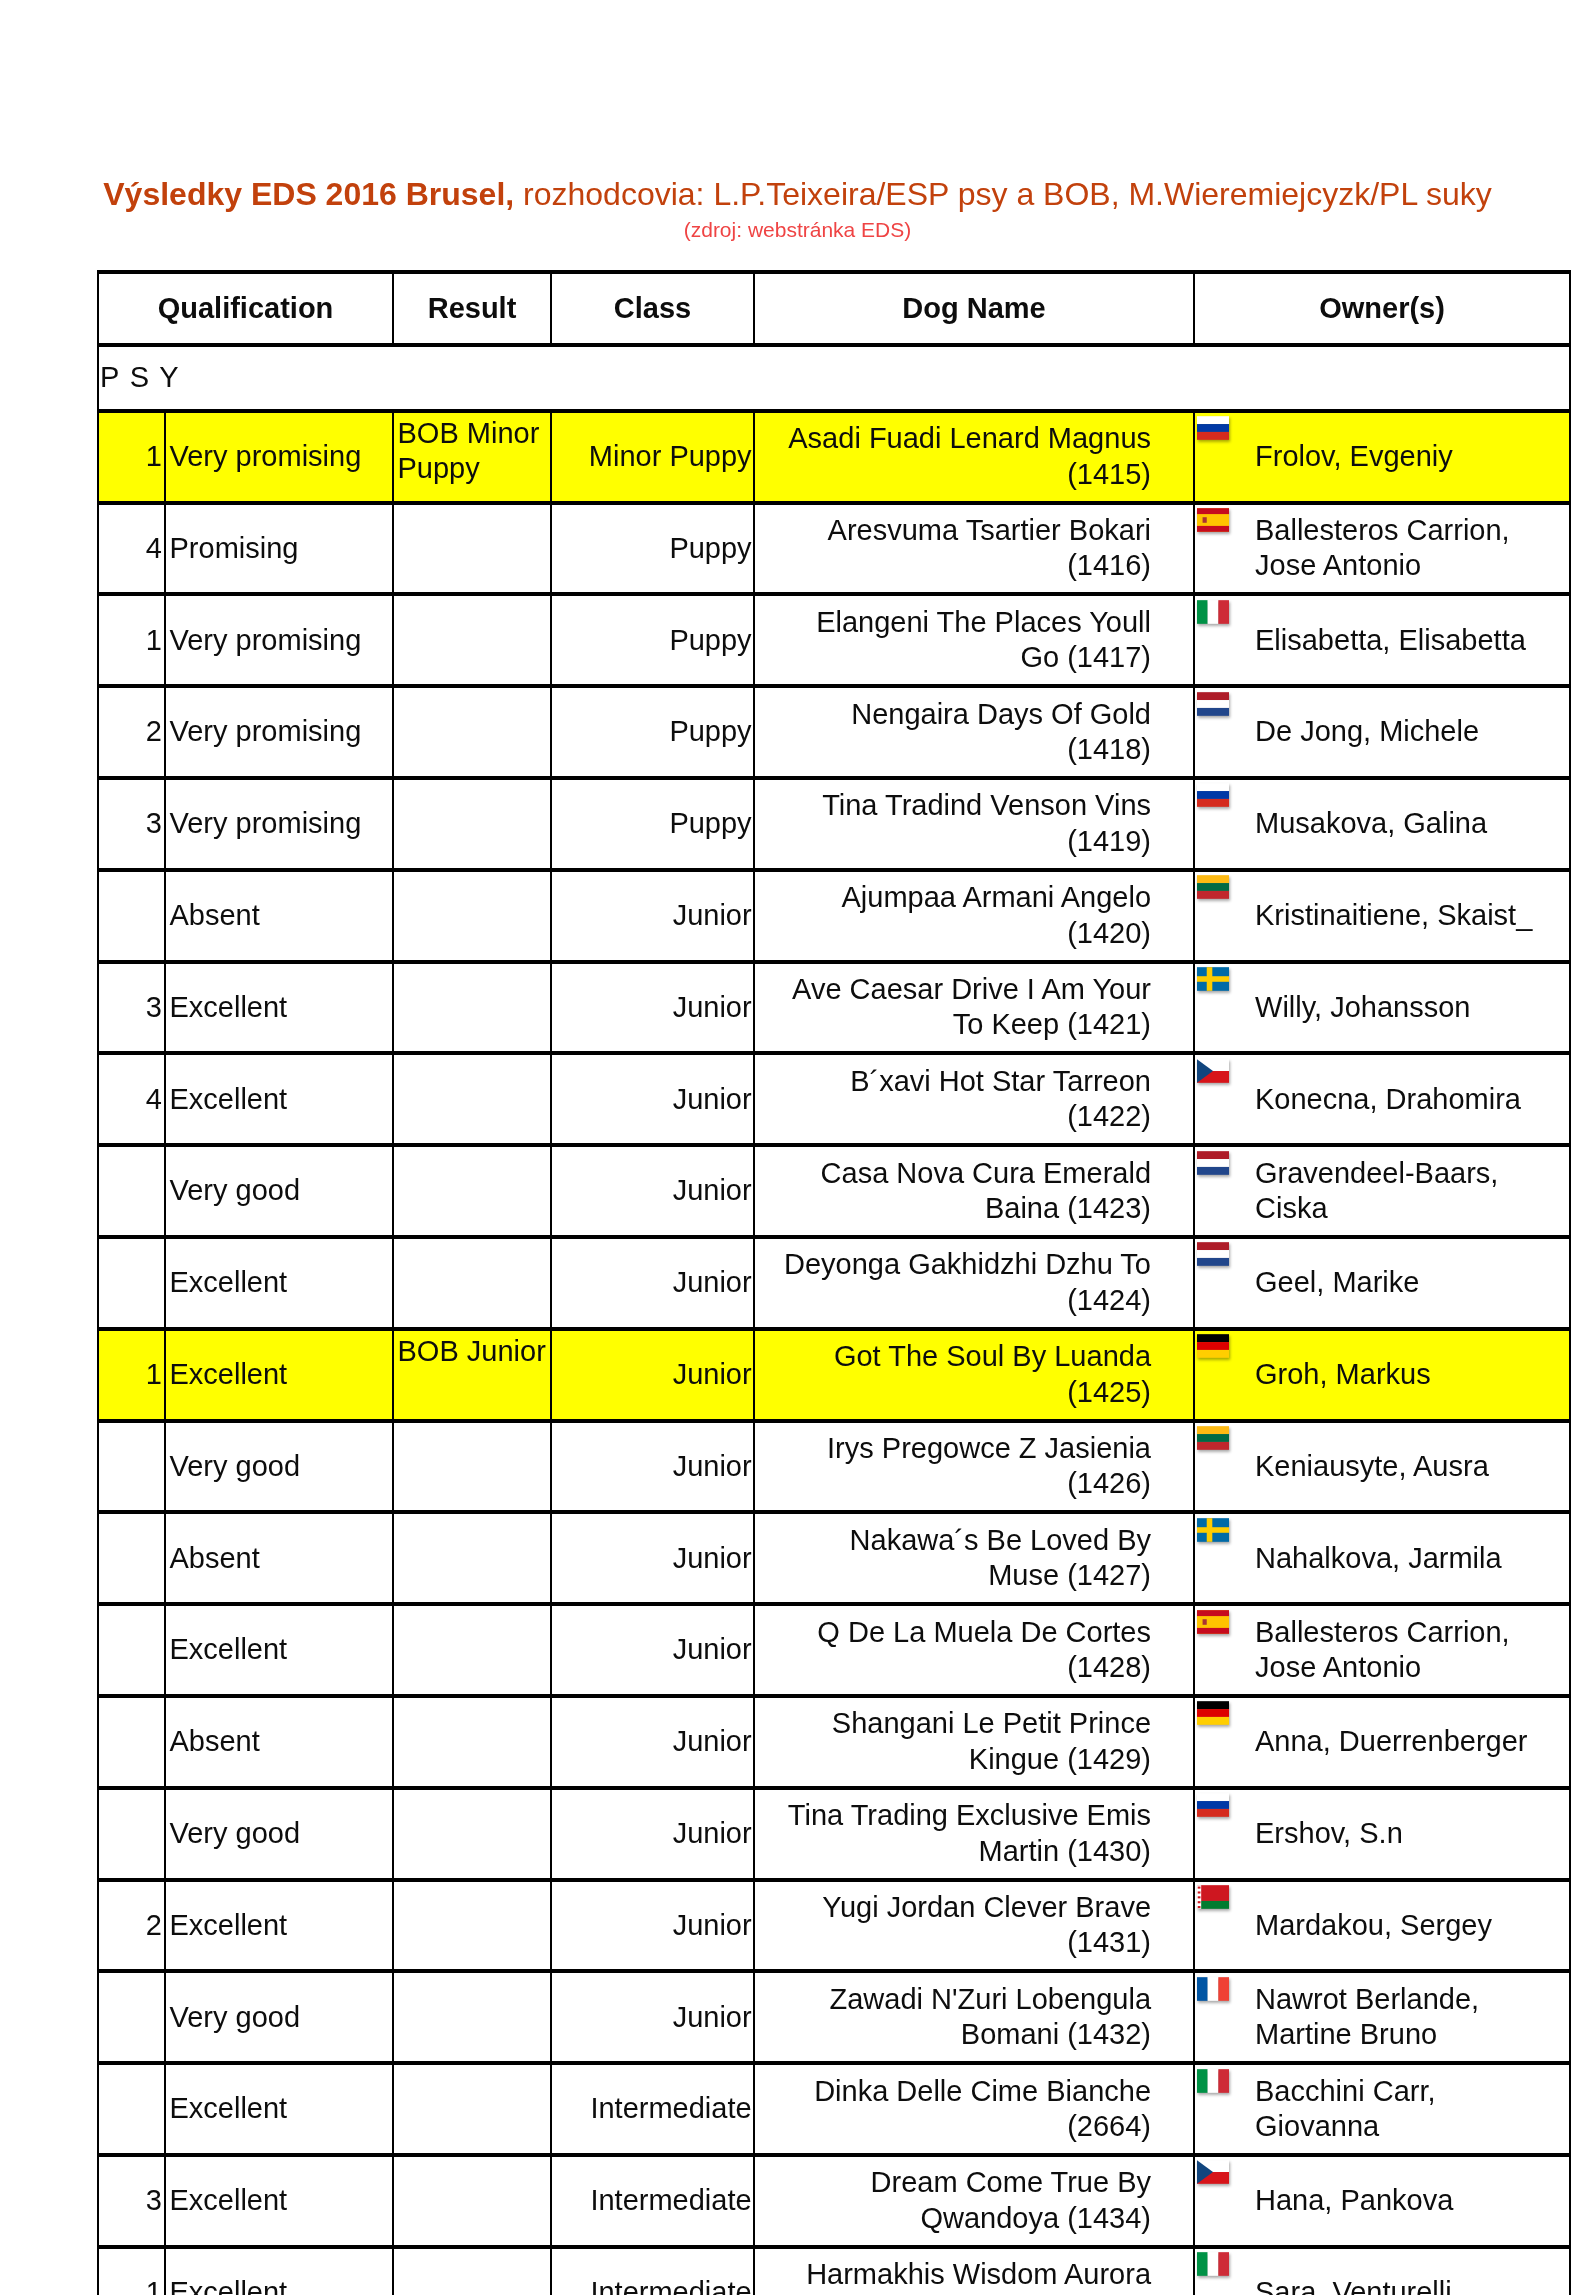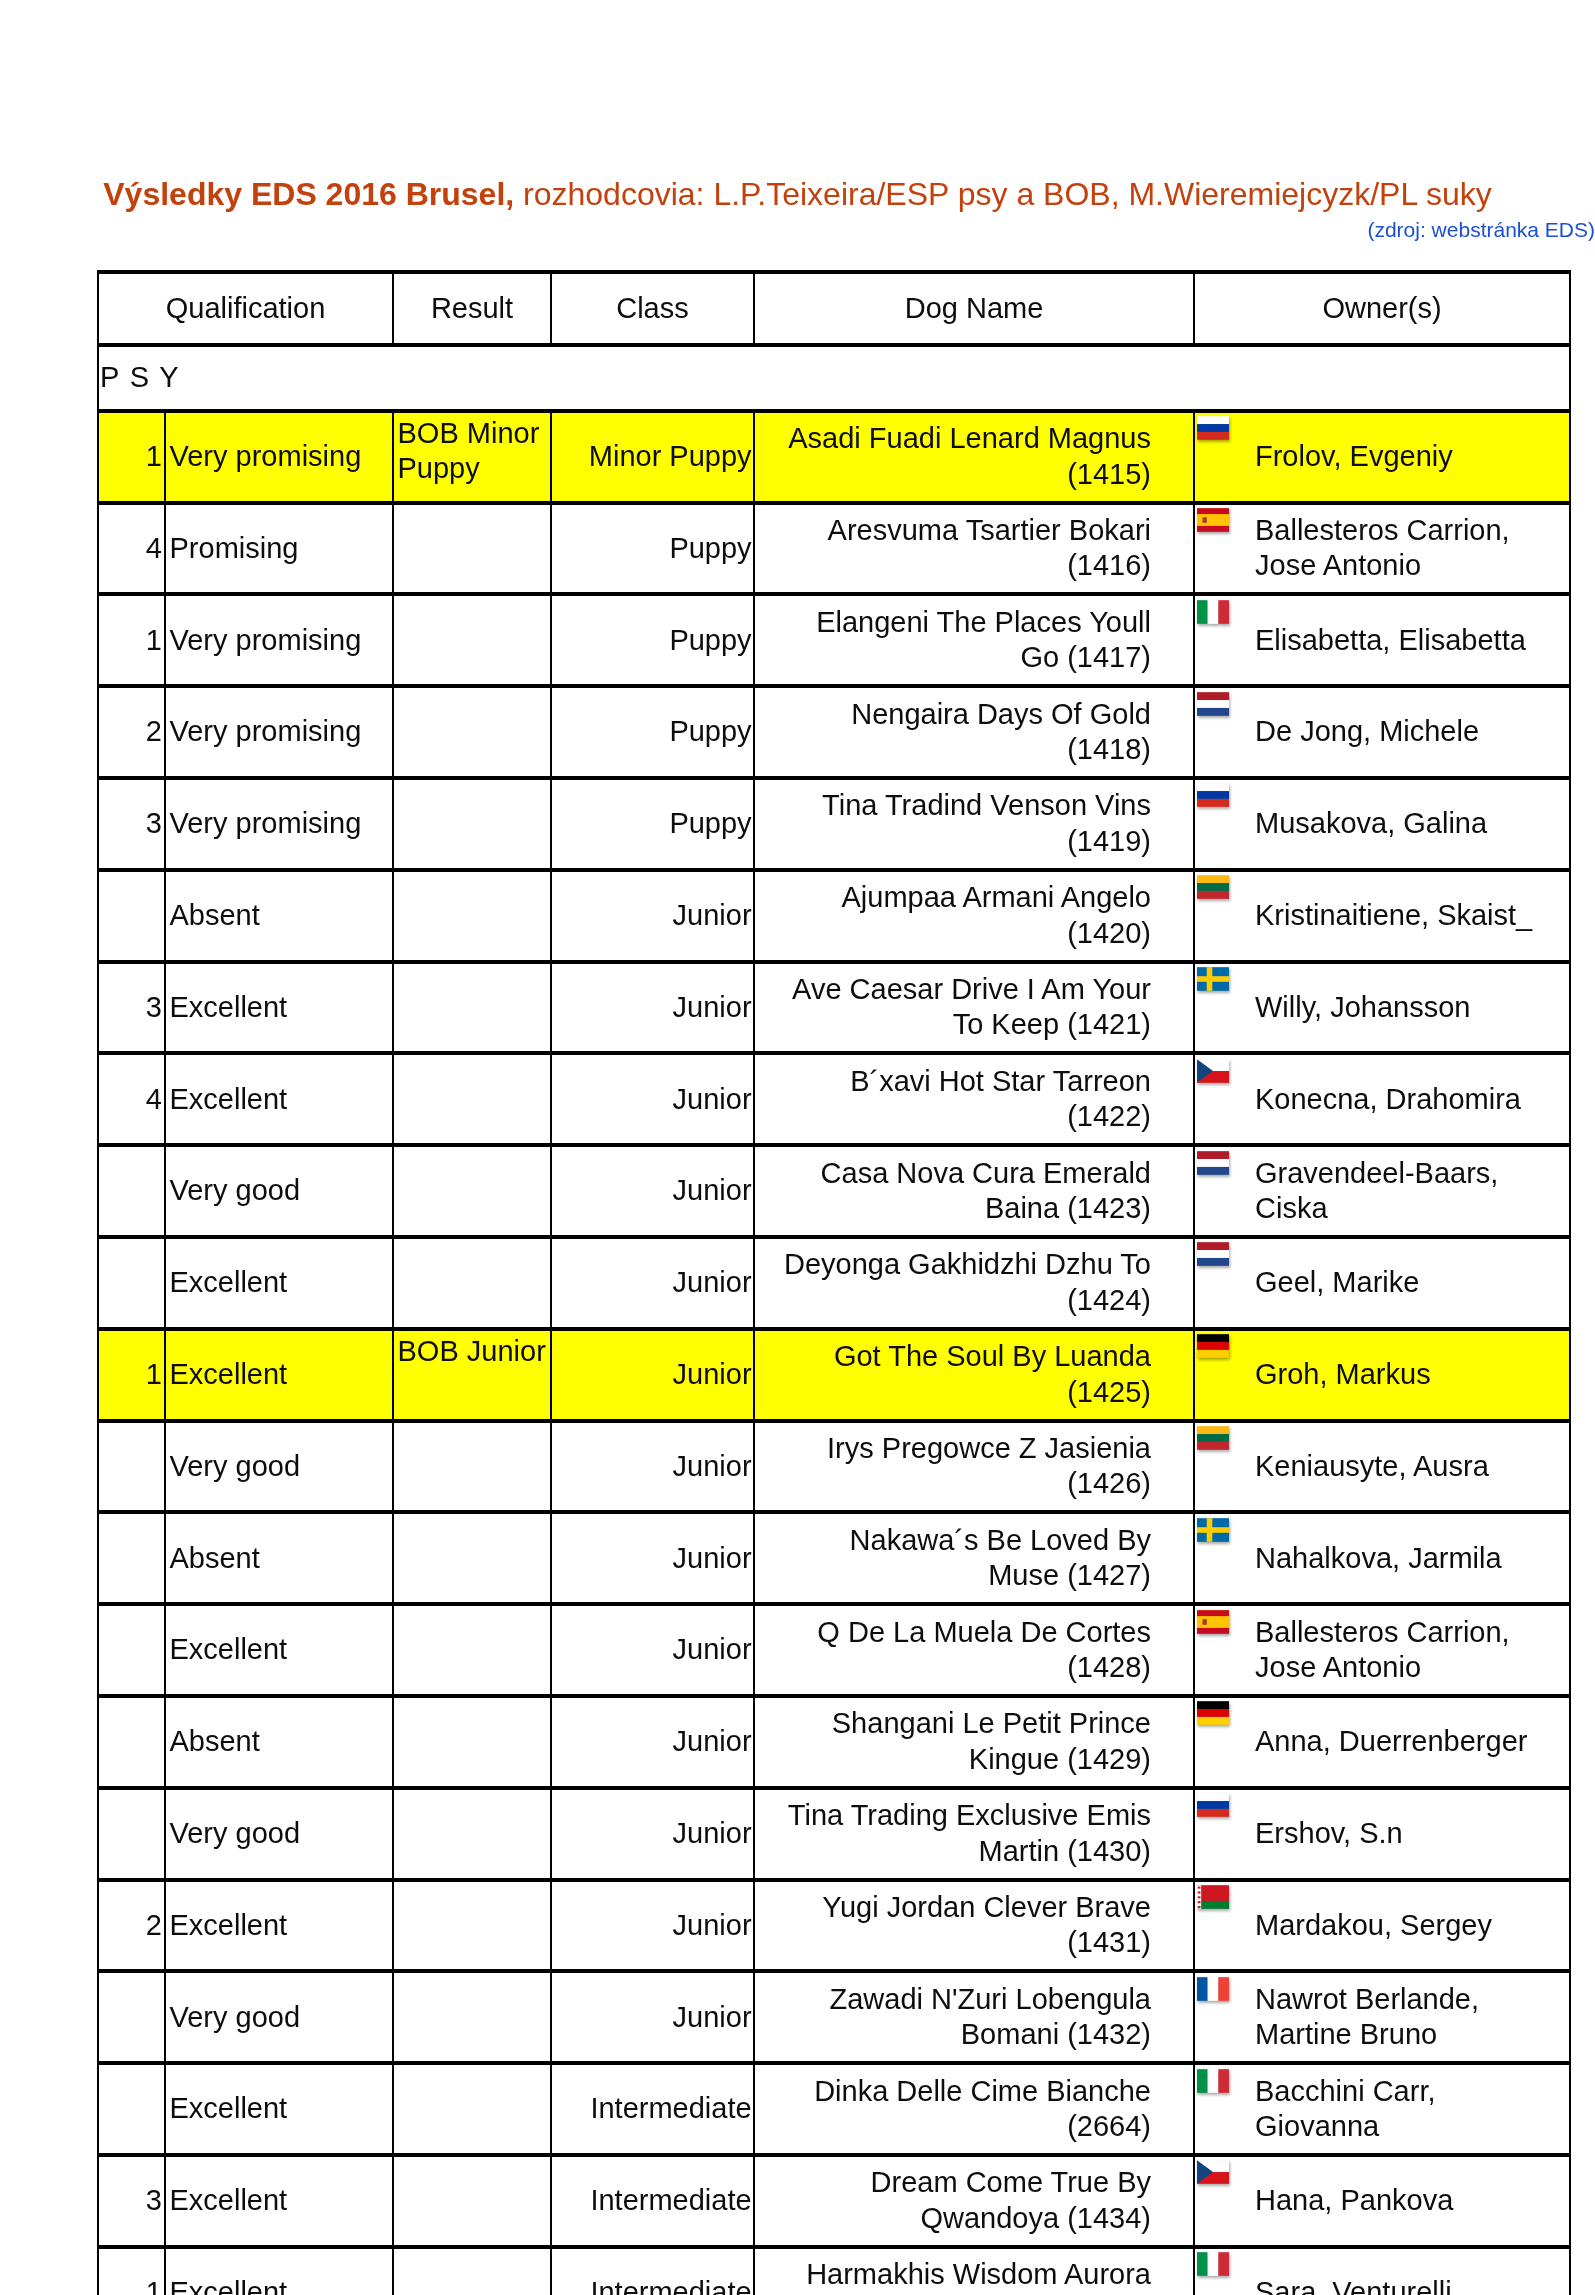--- a/index.html
+++ b/index.html
@@ -20,45 +20,45 @@
   .doc-title {
     padding-top: 177px;
     text-align: center;
     font-size: 32px;
     line-height: 1.1;
     color: #c2410c;
     white-space: pre-wrap;
   }
   .doc-title .bold { font-weight: bold; }
   .doc-subtitle {
-    text-align: right;
+    text-align: center;
     font-size: 21px;
     margin-top: 5.6px;
-    color: #1d4ed8;
+    color: #ef4444;
   }
 
   table.results {
     border-collapse: collapse;
     table-layout: fixed;
     width: 1472px;
     margin-left: 97px;
     margin-top: 28px;
     font-size: 29px;
     line-height: 1.22;
     color: #0d0d0d;
   }
   table.results td, table.results th {
     border: 2.8px solid #000;
     border-top-width: 4.9px;
     border-bottom-width: 4.9px;
     overflow: hidden;
   }
   table.results th {
     height: 67px;
-    font-weight: normal;
+    font-weight: bold;
     text-align: center;
     vertical-align: middle;
   }
   tr.section td {
     height: 60px;
     text-align: left;
     vertical-align: middle;
     letter-spacing: 1.4px;
   }
   tbody td { height: 85px; }

